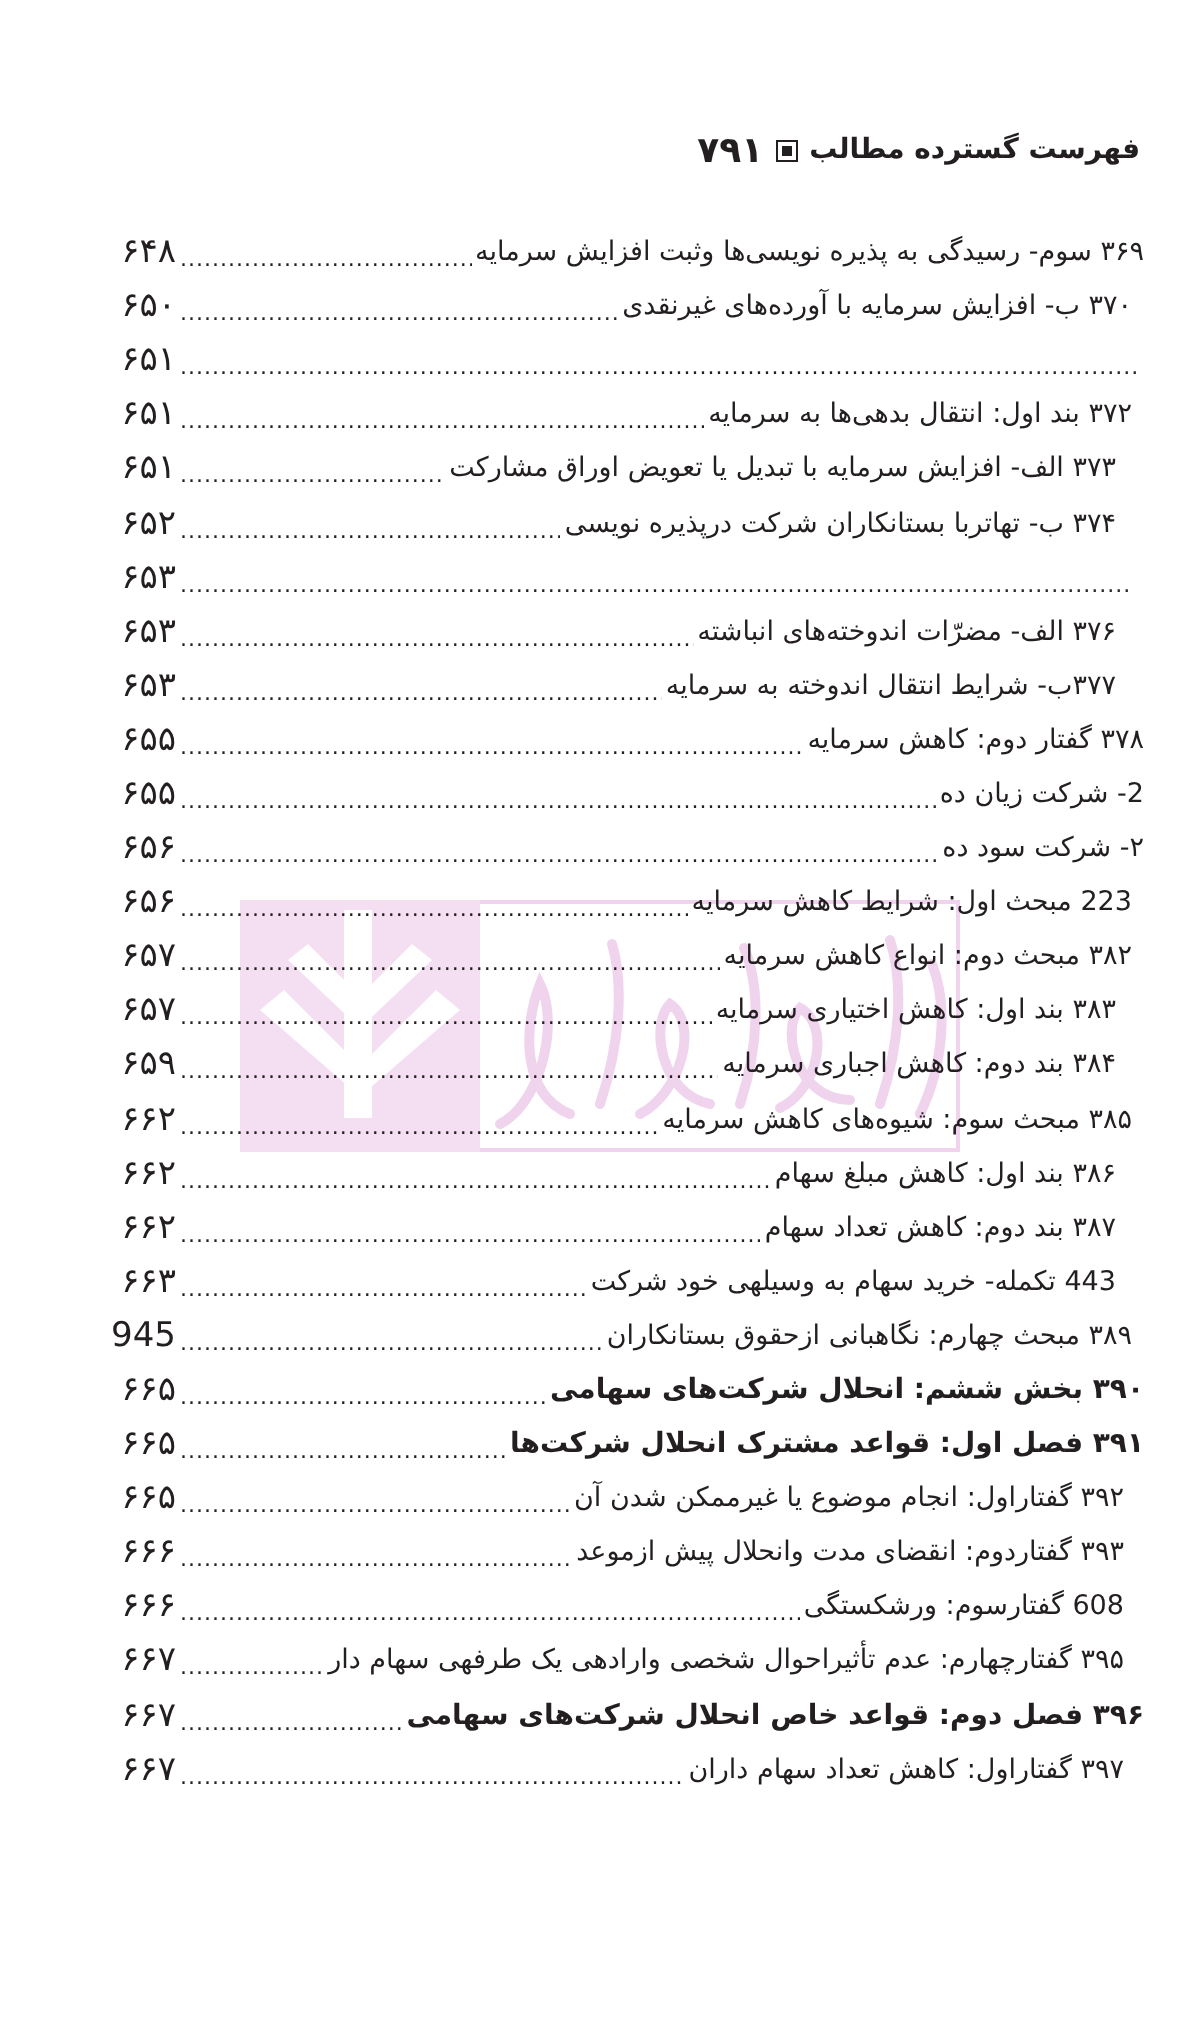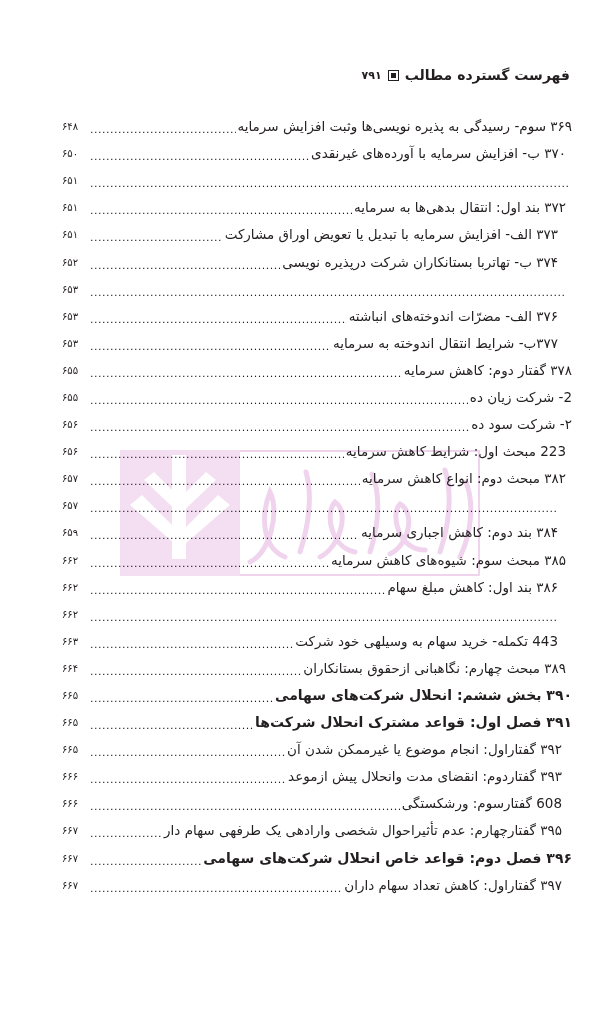--- a/index.html
+++ b/index.html
@@ -22,35 +22,35 @@
     direction: rtl; display: flex; align-items: center; gap: 6px;
     font-weight: bold; font-size: 14px;
   }
   .running-head .title { white-space: nowrap; }
   .running-head .icon {
     width: 9px; height: 9px; border: 1.5px solid #231f20; position: relative; display: inline-block;
   }
   .running-head .icon::after {
     content: ""; position: absolute; left: 2px; top: 2px; width: 5px; height: 5px; background: #231f20;
   }
-  .running-head .num { font-size: 11px; }
+  .running-head .num { font-size: 18px; }
 
   
   .toc { position: absolute; top: 113px; left: 62px; width: 510px; }
   .toc-row {
     height: 27.1px; display: flex; direction: rtl; align-items: center;
     font-size: 13.5px; line-height: 27px; position: relative;
   }
   .toc-row .label { white-space: nowrap; flex: 0 0 auto; }
   .toc-row .dots {
     flex: 1 1 auto; overflow: hidden; white-space: nowrap; direction: ltr;
     font-size: 11px; letter-spacing: 0.5px; color: #231f20; margin: 0 2px; text-align: left;
     position: relative; top: 3px;
   }
-  .toc-row .page-no { flex: 0 0 auto; width: 26px; text-align: left; font-size: 10px; }
+  .toc-row .page-no { flex: 0 0 auto; width: 26px; text-align: left; font-size: 17px; }
   .toc-row.bold .label { font-weight: bold; font-size: 14px; }
   .ind-0 { padding-right: 0; }
   .ind-1 { padding-right: 6px; }
   .ind-2 { padding-right: 10px; }
   .ind-3 { padding-right: 14px; }
 </style>
 </head>
 <body>
 
 <div class="page">
@@ -147,51 +147,53 @@
         <span class="label">223 مبحث اول: شرایط کاهش سرمایه</span>
         <span class="dots">................................................................................................................................................................................................................................................</span>
         <span class="page-no">۶۵۶</span>
       </div>
       <div class="toc-row ind-1">
         <span class="label">۳۸۲ مبحث دوم: انواع کاهش سرمایه</span>
         <span class="dots">................................................................................................................................................................................................................................................</span>
         <span class="page-no">۶۵۷</span>
       </div>
       <div class="toc-row ind-3">
+        <span class="label">۳۸۳ بند اول: کاهش اختیاری سرمایه</span>
         <span class="dots">................................................................................................................................................................................................................................................</span>
         <span class="page-no">۶۵۷</span>
       </div>
       <div class="toc-row ind-3">
         <span class="label">۳۸۴ بند دوم: کاهش اجباری سرمایه</span>
         <span class="dots">................................................................................................................................................................................................................................................</span>
         <span class="page-no">۶۵۹</span>
       </div>
       <div class="toc-row ind-1">
         <span class="label">۳۸۵ مبحث سوم: شیوه‌های کاهش سرمایه</span>
         <span class="dots">................................................................................................................................................................................................................................................</span>
         <span class="page-no">۶۶۲</span>
       </div>
       <div class="toc-row ind-3">
         <span class="label">۳۸۶ بند اول: کاهش مبلغ سهام</span>
         <span class="dots">................................................................................................................................................................................................................................................</span>
         <span class="page-no">۶۶۲</span>
       </div>
       <div class="toc-row ind-3">
+        <span class="label">۳۸۷ بند دوم: کاهش تعداد سهام</span>
         <span class="dots">................................................................................................................................................................................................................................................</span>
         <span class="page-no">۶۶۲</span>
       </div>
       <div class="toc-row ind-3">
         <span class="label">443 تکمله- خرید سهام به وسیلهی خود شرکت</span>
         <span class="dots">................................................................................................................................................................................................................................................</span>
         <span class="page-no">۶۶۳</span>
       </div>
       <div class="toc-row ind-1">
         <span class="label">۳۸۹ مبحث چهارم: نگاهبانی ازحقوق بستانکاران</span>
         <span class="dots">................................................................................................................................................................................................................................................</span>
-        <span class="page-no">۶۶۴</span>
+        <span class="page-no">945</span>
       </div>
       <div class="toc-row ind-0 bold">
         <span class="label">۳۹۰ بخش ششم: انحلال شرکت‌های سهامی</span>
         <span class="dots">................................................................................................................................................................................................................................................</span>
         <span class="page-no">۶۶۵</span>
       </div>
       <div class="toc-row ind-0 bold">
         <span class="label">۳۹۱ فصل اول: قواعد مشترک انحلال شرکت‌ها</span>
         <span class="dots">................................................................................................................................................................................................................................................</span>
         <span class="page-no">۶۶۵</span>

